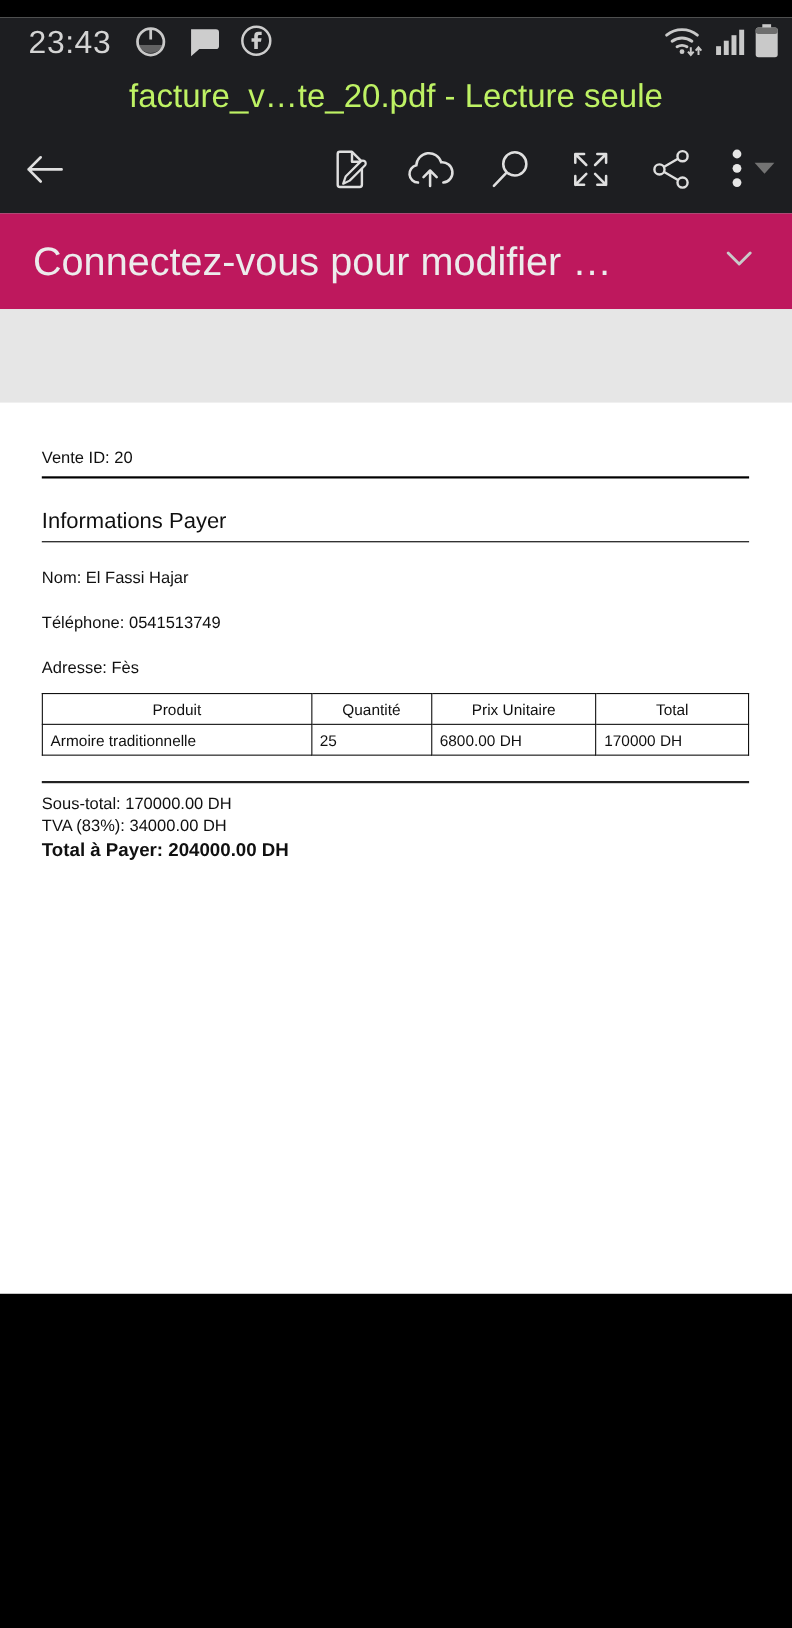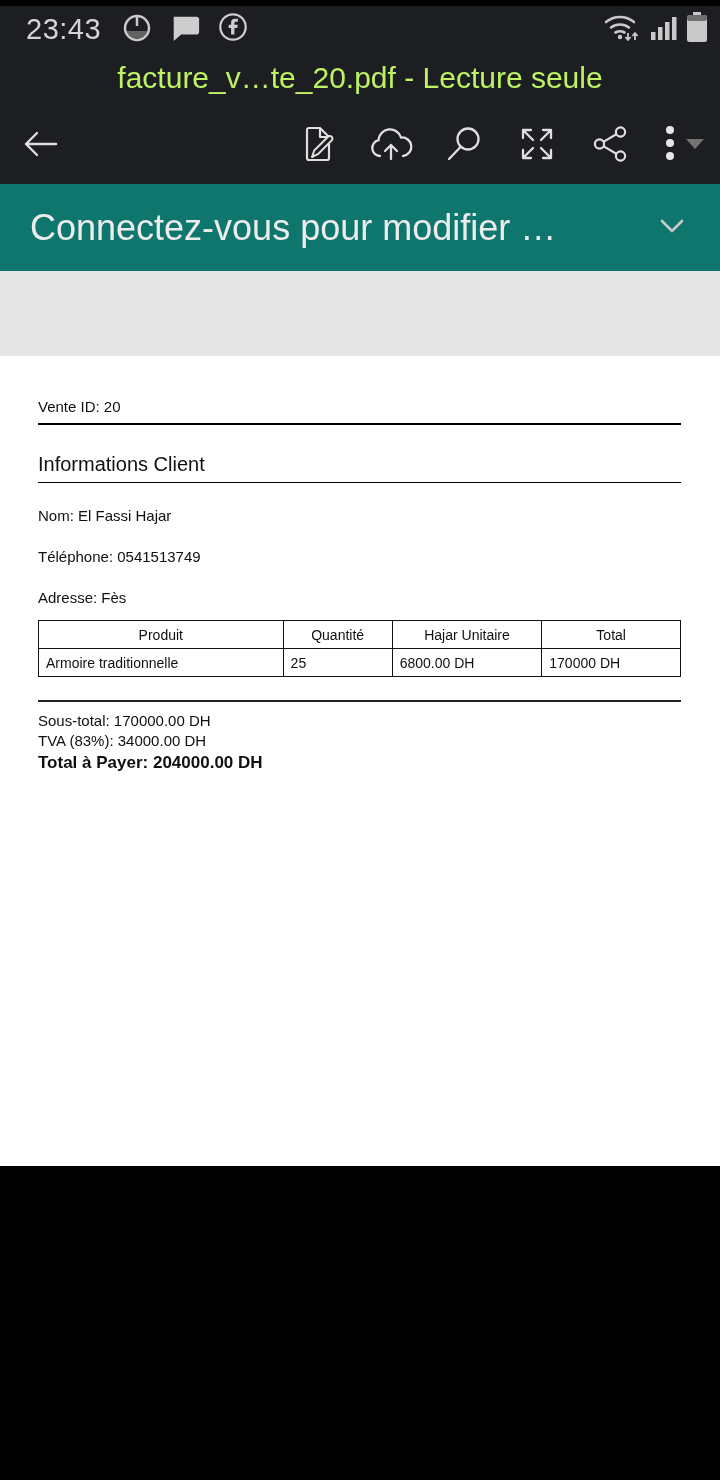--- a/index.html
+++ b/index.html
@@ -1,37 +1,37 @@
 <!DOCTYPE html>
 <html><head>
 <meta charset="utf-8">
 <style>
   * { margin:0; padding:0; box-sizing:border-box; }
   html,body { background:#000; }
   body { font-family:"Liberation Sans", sans-serif; }
-  #screen { position:relative; width:720px; height:1160px; background:#e6e6e6; overflow:hidden; margin:6px auto; }
+  #screen { position:relative; width:720px; height:1160px; background:#e6e6e6; overflow:hidden; margin:16px auto; }
 
   
   .topbar { position:absolute; top:0; left:0; width:720px; height:178px; background:#1d1e21; }
 
   .status { position:absolute; top:0; left:0; width:720px; height:44px; display:flex; align-items:center; padding:2px 12px 0 26px; }
   .time { font-size:29px; color:#d4d4d4; letter-spacing:.5px; }
   .status-left-icons { display:flex; align-items:center; gap:16px; margin-left:20px; }
   .status-right { margin-left:auto; display:flex; align-items:flex-end; gap:8px; }
 
   .titlebar { position:absolute; top:44px; left:0; width:720px; height:56px; display:flex; align-items:center; justify-content:center; }
   .doc-title { color:#bef264; font-size:30px; white-space:nowrap; }
 
   .toolbar { position:absolute; top:100px; left:0; width:720px; height:78px; display:flex; align-items:center; padding:0 15px 0 18px; }
   .iconbtn { width:44px; height:44px; display:flex; align-items:center; justify-content:center; background:none; border:none; padding:0; cursor:pointer; }
   .tools { margin-left:auto; display:flex; align-items:center; gap:29px; }
   .overflow-group { display:flex; align-items:center; gap:8px; margin-left:2px; }
 
   
-  .banner { position:absolute; top:178px; left:0; width:720px; height:87px; background:#0f766e; display:flex; align-items:center; padding:0 34px 0 30px; cursor:pointer; }
+  .banner { position:absolute; top:178px; left:0; width:720px; height:87px; background:#be185d; display:flex; align-items:center; padding:0 34px 0 30px; cursor:pointer; }
   .banner-text { color:#ececec; font-size:36px; white-space:nowrap; overflow:hidden; }
   .banner-chevron { margin-left:auto; }
 
   
   .gap-top    { position:absolute; top:265px; left:0; width:720px; height:85px; background:#e6e6e6; }
   .gap-bottom { position:absolute; top:1368px; left:0; width:720px; height:85px; background:#e6e6e6; }
 
   
   .page { position:absolute; top:350px; left:0; width:720px; height:1018px; background:#ffffff; color:#101010; padding:42px 39px 0 38px; }
 
@@ -204,38 +204,38 @@
   </div>
 
   <div class="gap-top"></div>
 
   <div class="page">
 
     <div class="doc-head">
       <span class="sale-id">Vente ID: 20</span>
     </div>
 
-    <div class="section-h">Informations Client</div>
+    <div class="section-h">Informations Payer</div>
     <div class="client-line">Nom: El Fassi Hajar</div>
     <div class="client-line">Téléphone: 0541513749</div>
     <div class="client-line">Adresse: Fès</div>
 
 
     <table class="products">
       <colgroup>
           <col class="c1">
           <col class="c2">
           <col class="c3">
           <col class="c4">
         </colgroup>
       <thead>
         <tr>
           <th>Produit</th>
           <th>Quantité</th>
-          <th>Hajar Unitaire</th>
+          <th>Prix Unitaire</th>
           <th>Total</th>
         </tr>
       </thead>
       <tbody>
         <tr>
           <td>Armoire traditionnelle</td>
           <td>25</td>
           <td>6800.00 DH</td>
           <td>170000 DH</td>
         </tr>

